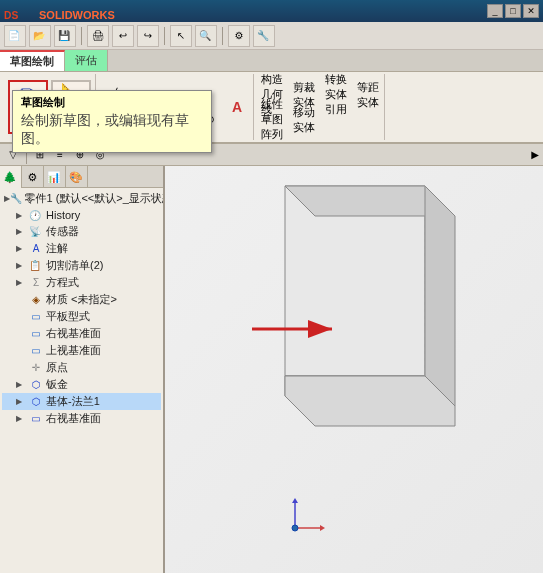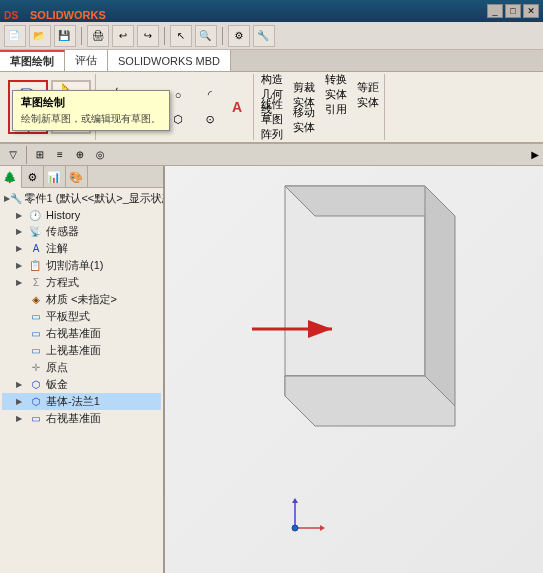--- a/index.html
+++ b/index.html
@@ -17,21 +17,21 @@
     .title-bar {
       height: 22px;
       background: linear-gradient(to bottom, #1a5276, #1a3a5c);
       display: flex;
       align-items: center;
       padding: 0 4px;
     }
     .sw-logo {
       display: flex;
       align-items: center;
-      gap: 4px;
+      gap: 13px;
       margin-top: 8px;
     }
     .sw-logo-icon {
       width: 22px;
       height: 16px;
     }
     .title-bar-right {
       margin-left: auto;
       display: flex;
       gap: 2px;
@@ -83,21 +83,21 @@
       border-bottom: 1px solid #b0a898;
       height: 22px;
     }
     .ribbon-tab {
       padding: 3px 10px;
       font-size: 11px;
       cursor: pointer;
       border-right: 1px solid #b0a898;
       display: flex;
       align-items: center;
-      background: #ffffff;
+      background: #86efac;
       color: #333;
     }
     .ribbon-tab.active {
       background: #ffffff;
       font-weight: bold;
       border-top: 2px solid #d44;
     }
 
     
     .ribbon-content {
@@ -170,21 +170,21 @@
       font-size: 11px;
       z-index: 100;
       box-shadow: 2px 2px 4px rgba(0,0,0,0.3);
       max-width: 200px;
     }
     .tooltip-title {
       font-weight: bold;
       margin-bottom: 2px;
     }
     .tooltip-desc {
-      font-size: 10px;
+      font-size: 14px;
       color: #444;
     }
 
     
     .main-area {
       display: flex;
       height: calc(573px - 22px - 28px - 22px - 72px - 22px);
     }
 
     
@@ -335,21 +335,20 @@
   <div class="toolbar-icon-btn">↖</div>
   <div class="toolbar-icon-btn">🔍</div>
   <div class="toolbar-separator"></div>
   <div class="toolbar-icon-btn">⚙</div>
   <div class="toolbar-icon-btn">🔧</div>
 </div>
 
 <div class="ribbon-tabs">
   <div class="ribbon-tab active">草图绘制</div>
   <div class="ribbon-tab">评估</div>
-  <div class="ribbon-tab">SOLIDWORKS MBD</div>
 </div>
 
 <div class="ribbon-content">
 
   <div class="ribbon-group">
     <div class="ribbon-group-content">
       <div class="big-btn">
         <div class="btn-icon">✏</div>
         <div class="btn-label">草图绘<br>制</div>
         <span class="dropdown-arrow">▼</span>
@@ -452,21 +451,21 @@
           <span class="tree-label">传感器</span>
         </div>
         <div class="tree-item" style="padding-left:14px;">
           <span class="tree-arrow">▶</span>
           <span class="tree-icon" style="color:#2244cc;">A</span>
           <span class="tree-label">注解</span>
         </div>
         <div class="tree-item" style="padding-left:14px;">
           <span class="tree-arrow">▶</span>
           <span class="tree-icon" style="color:#2244cc;">📋</span>
-          <span class="tree-label">切割清单(1)</span>
+          <span class="tree-label">切割清单(2)</span>
         </div>
         <div class="tree-item" style="padding-left:14px;">
           <span class="tree-arrow">▶</span>
           <span class="tree-icon" style="color:#888;">Σ</span>
           <span class="tree-label">方程式</span>
         </div>
         <div class="tree-item" style="padding-left:14px;">
           <span class="tree-arrow"></span>
           <span class="tree-icon" style="color:#884400;">◈</span>
           <span class="tree-label">材质 &lt;未指定&gt;</span>

